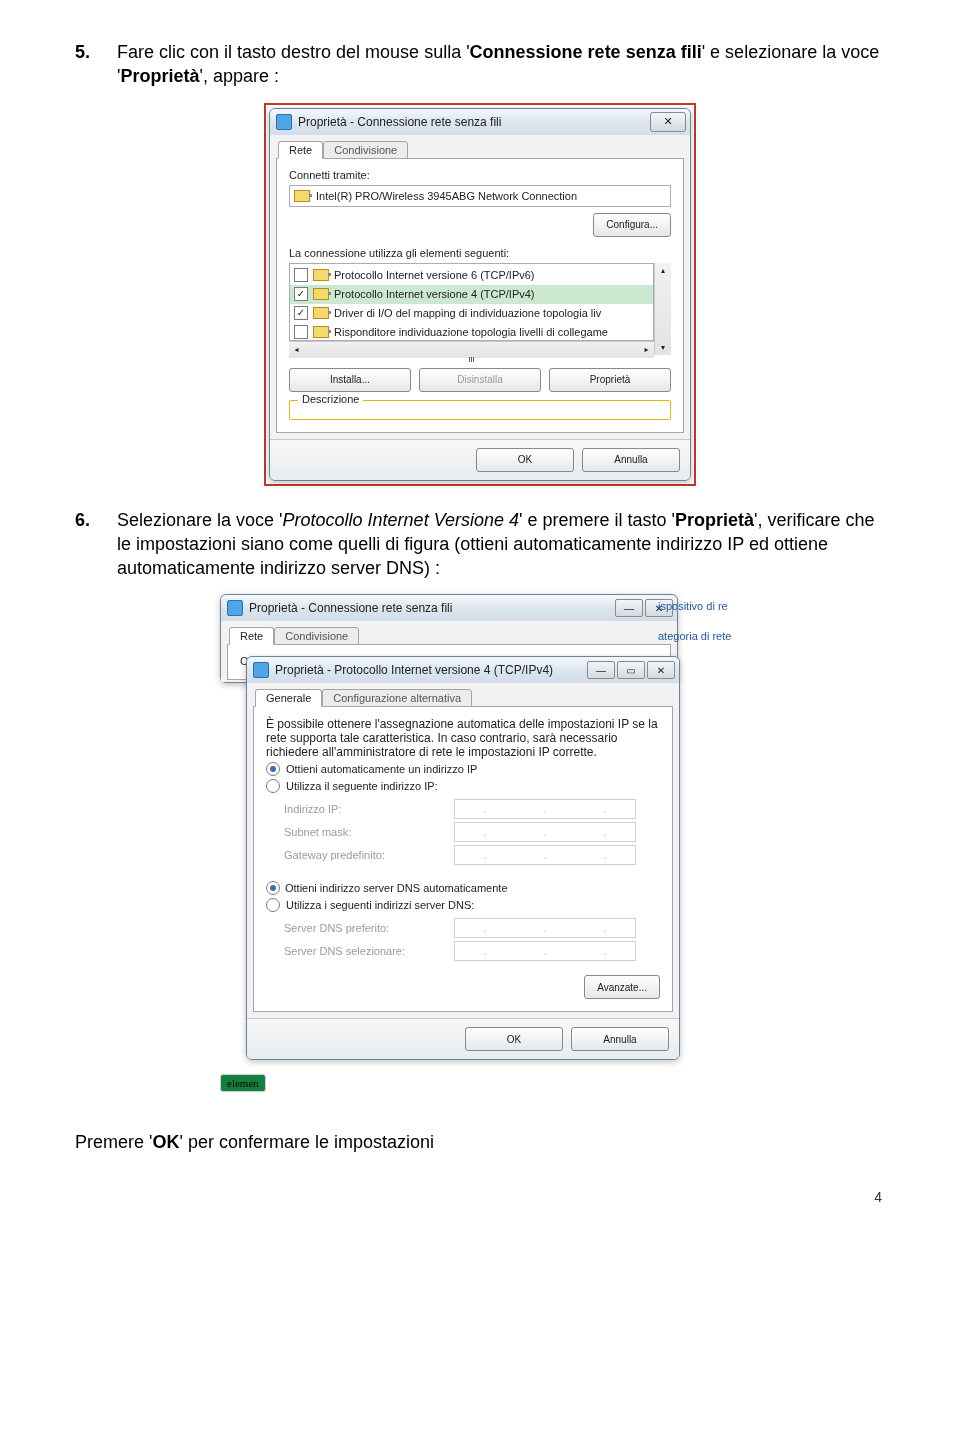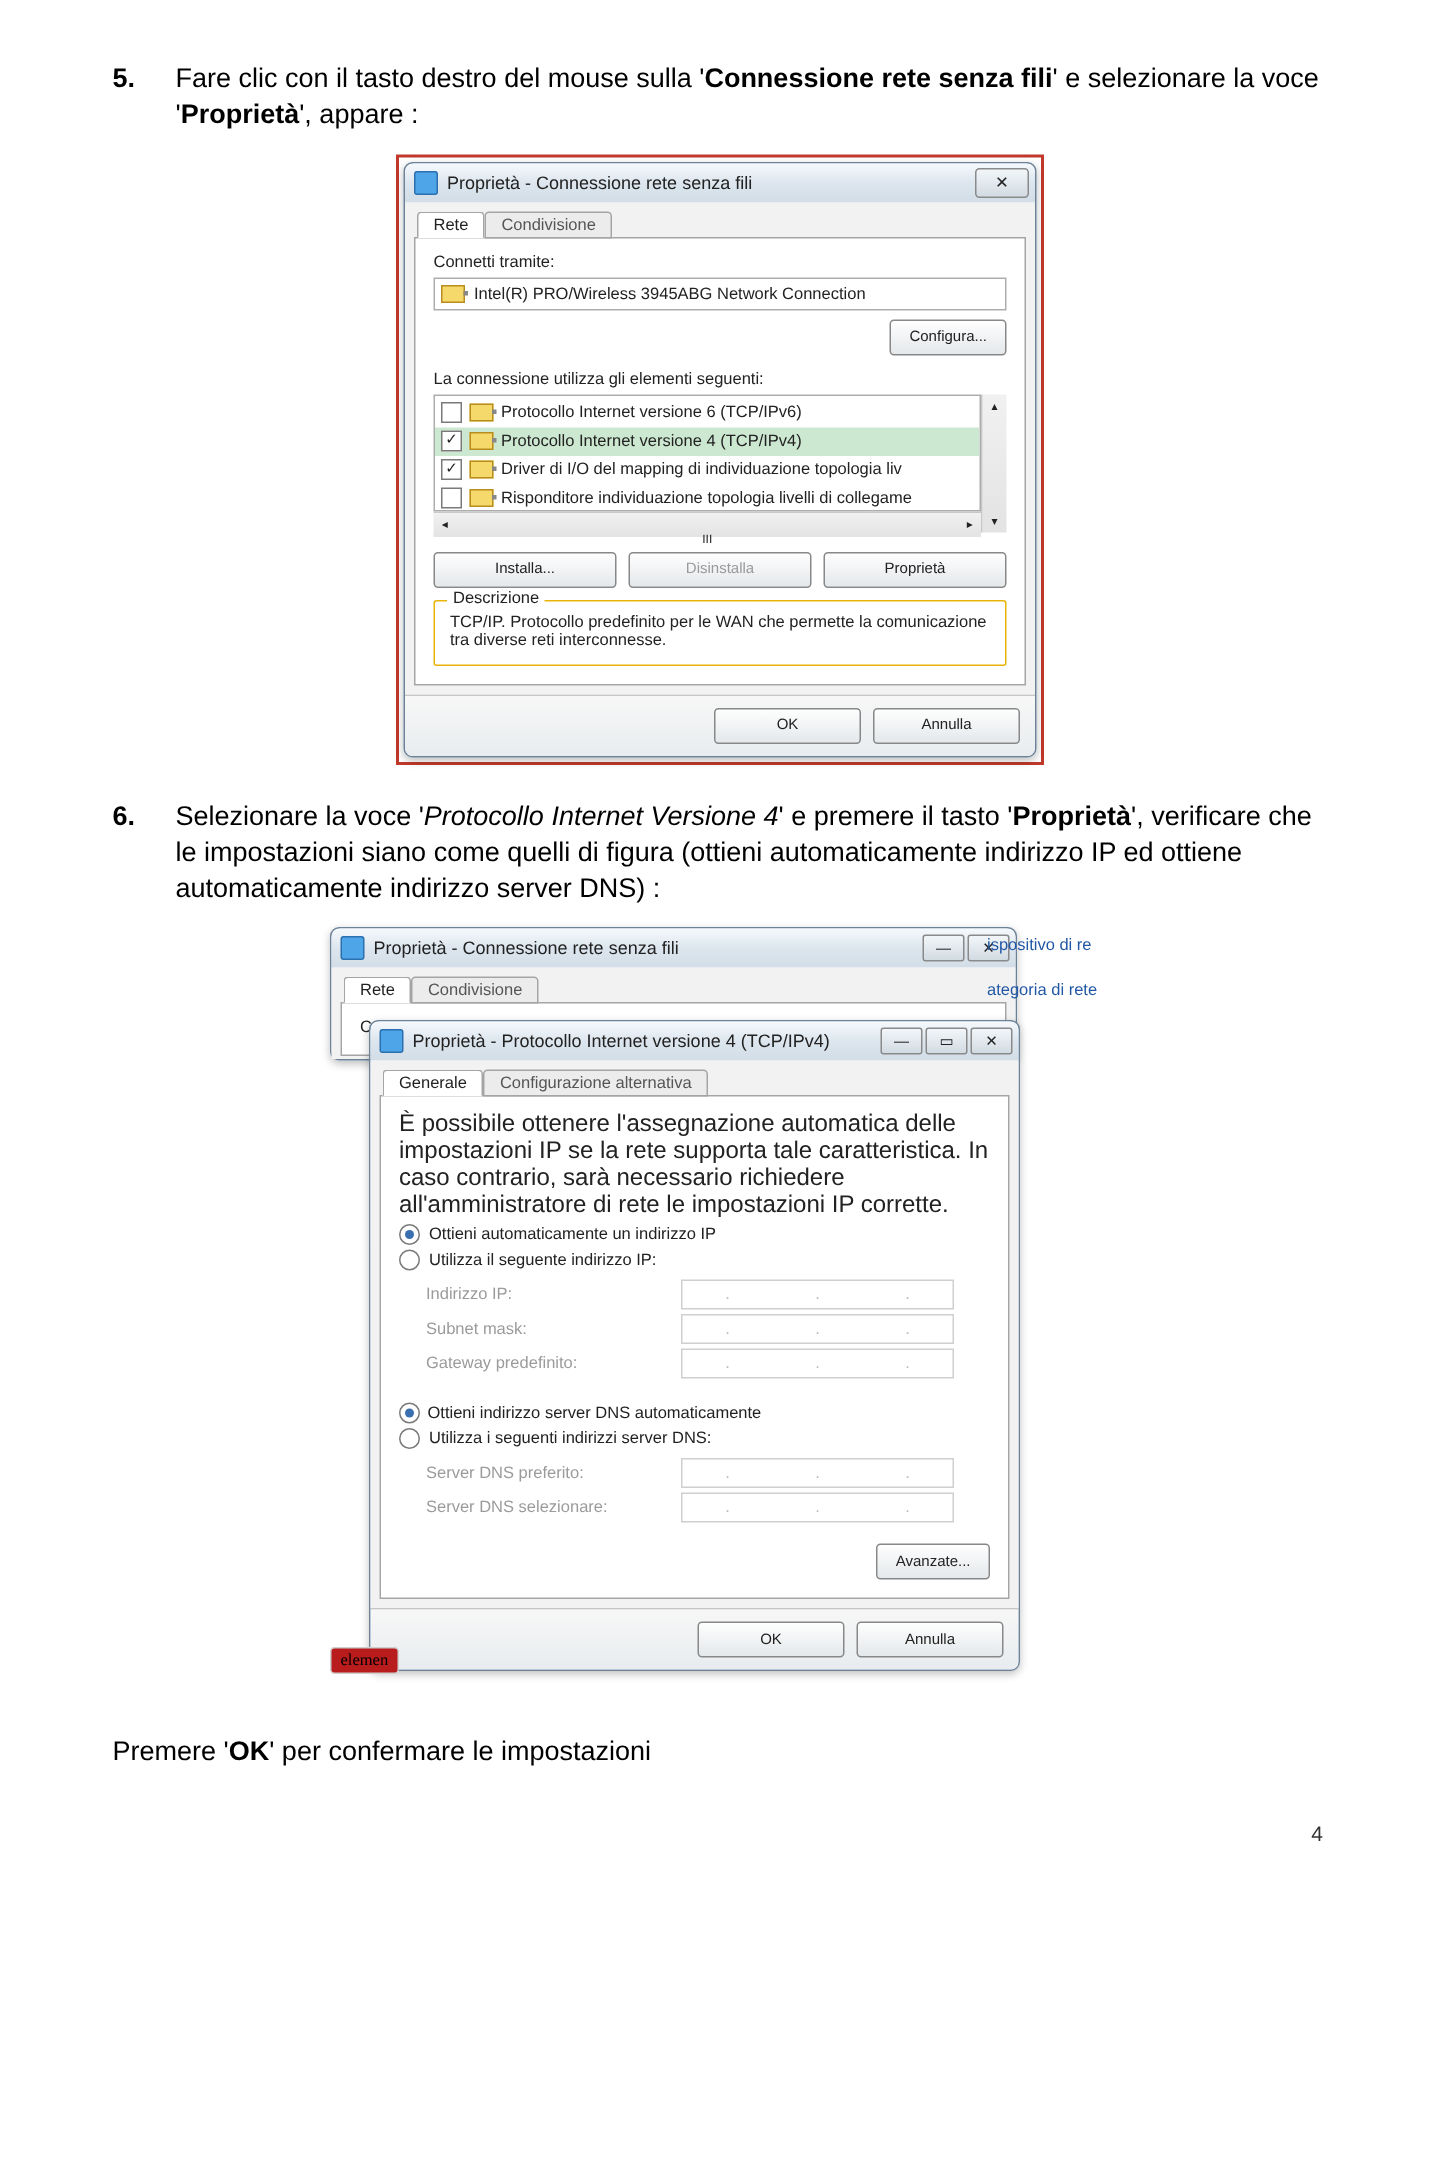--- a/index.html
+++ b/index.html
@@ -273,21 +273,20 @@
             </div>
 
             <div style="display:flex; gap:8px; margin-top:10px;">
               <span class="btn" style="flex:1;">Installa...</span>
               <span class="btn dis" style="flex:1;">Disinstalla</span>
               <span class="btn" style="flex:1;">Proprietà</span>
             </div>
 
             <div class="group">
               <span class="gtitle">Descrizione</span>
-              <div>TCP/IP. Protocollo predefinito per le WAN che permette la comunicazione tra diverse reti interconnesse.</div>
             </div>
           </div>
         </div>
         <div class="btnrow">
           <span class="btn" style="width:72px;">OK</span>
           <span class="btn" style="width:72px;">Annulla</span>
         </div>
       </div>
     </div>
   </div>
@@ -338,21 +337,21 @@
             <span class="sysbtn">▭</span>
             <span class="sysbtn">✕</span>
           </div>
         </div>
         <div class="body">
           <div class="tabrow">
             <div class="tab active">Generale</div>
             <div class="tab inactive">Configurazione alternativa</div>
           </div>
           <div class="tabpanel">
-            <div style="font-size:16px; ">È possibile ottenere l'assegnazione automatica delle impostazioni IP se la rete supporta tale caratteristica. In caso contrario, sarà necessario richiedere all'amministratore di rete le impostazioni IP corrette.</div>
+            <div style="font-size:12px; ">È possibile ottenere l'assegnazione automatica delle impostazioni IP se la rete supporta tale caratteristica. In caso contrario, sarà necessario richiedere all'amministratore di rete le impostazioni IP corrette.</div>
 
             <div style="display:flex; align-items:center; gap:6px; margin:3px 0;">
               <span class="radio">
                   <span class="dot"></span>
                 </span>
               <span>Ottieni automaticamente un indirizzo IP</span>
             </div>
             <div style="display:flex; align-items:center; gap:6px; margin:3px 0 6px 0;">
               <span class="radio"></span>
               <span>Utilizza il seguente indirizzo IP:</span>
@@ -422,21 +421,21 @@
             </div>
           </div>
         </div>
         <div class="btnrow">
           <span class="btn" style="width:72px;">OK</span>
           <span class="btn" style="width:72px;">Annulla</span>
         </div>
       </div>
 
       
-      <div style="position:absolute; left:0; top:480px; background:#b91c1c; border:1px solid #cfcfcf; border-radius:3px; padding:2px 6px; font-family:'Segoe UI',Tahoma; font-size:11px;">elemen</div>
+      <div style="position:absolute; left:0; top:480px; background:#15803d; border:1px solid #cfcfcf; border-radius:3px; padding:2px 6px; font-family:'Segoe UI',Tahoma; font-size:11px;">elemen</div>
     </div>
   </div>
 
   <div class="para">
     <span>Premere '</span><span class="b">OK</span><span>' per confermare le impostazioni</span>
   </div>
 
 </div>
 
 <div class="page-num">4</div>

